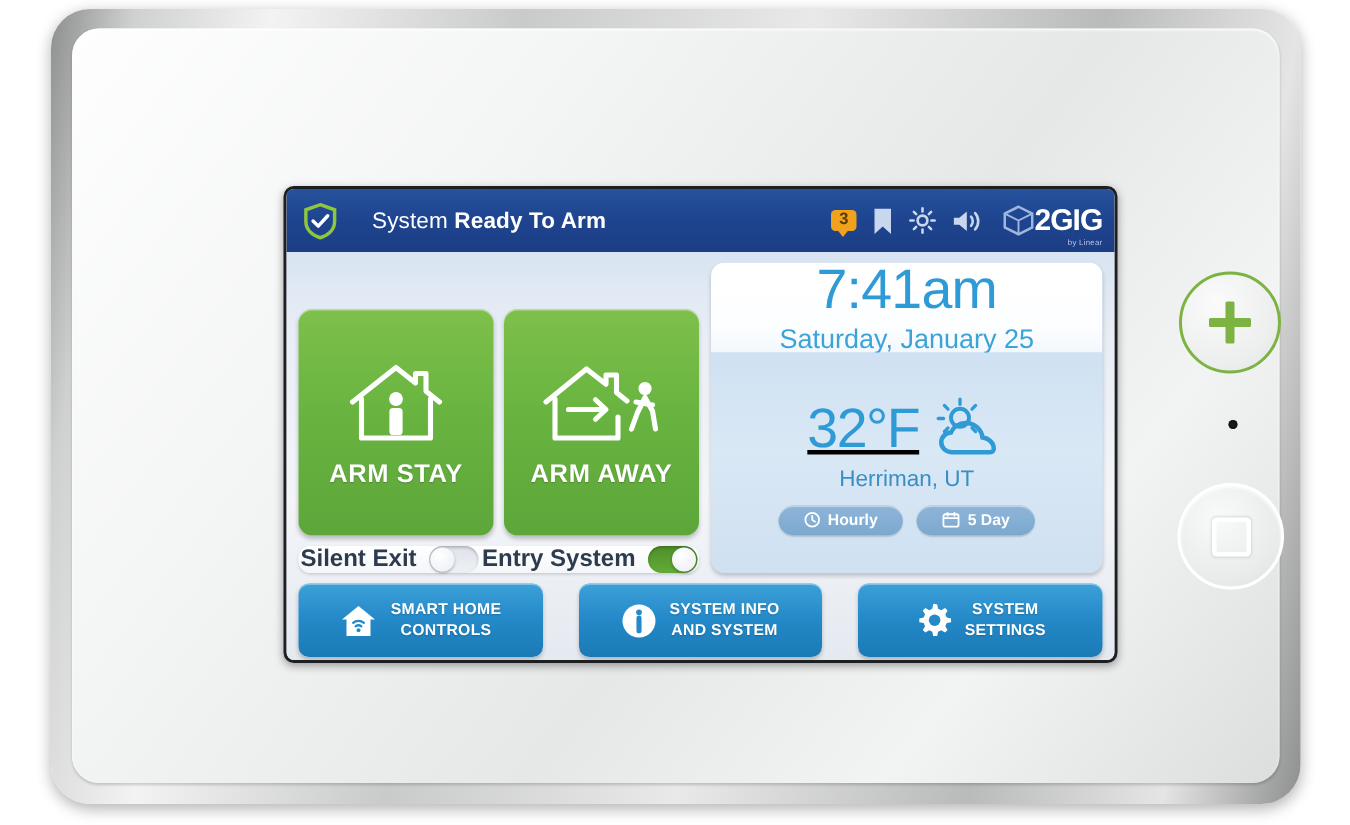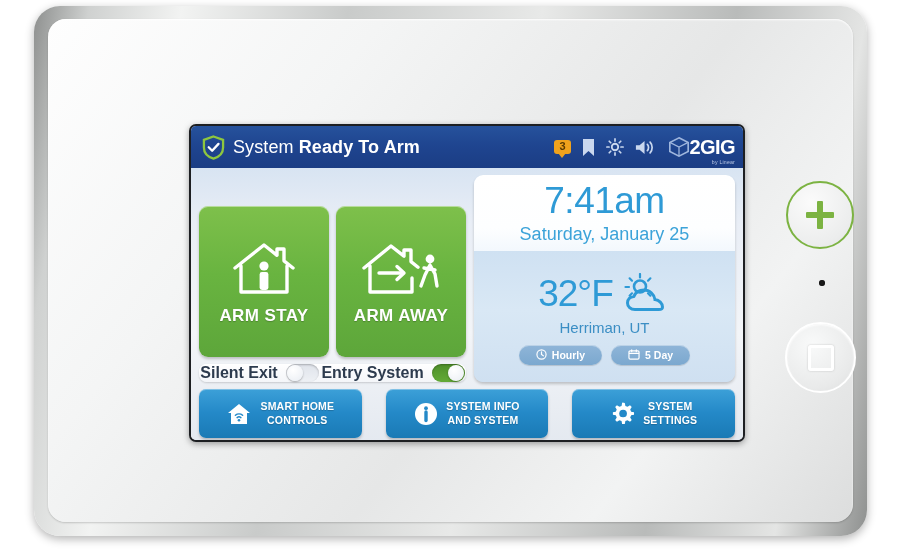--- a/index.html
+++ b/index.html
@@ -81,21 +81,21 @@
   
   #status-bar {
     height: 42px;
     background: linear-gradient(180deg,#26529c 0%,#1f4590 45%,#1b3d84 100%);
     display: flex; align-items: center;
     padding: 0 9px 0 11px;
     position: relative;
   }
   #shield-icon { width: 23px; height: 25px; flex: none; }
   #status-text {
-    color: #ffffff; font-size: 18px; margin-left: 8px;
+    color: #ffffff; font-size: 15px; margin-left: 23px;
     letter-spacing: .1px; white-space: nowrap;
   }
   #status-text b { font-weight: bold; }
   #status-icons {
     position: absolute; right: 8px; top: 0; height: 42px;
     display: flex; align-items: center; gap: 11px;
   }
   .sicon { display: flex; align-items: center; }
   #msg-badge {
     position: relative;
@@ -169,36 +169,36 @@
   .switch.on  .knob { right: 1px; }
 
   
   #info-col {
     flex: 1; border-radius: 9px; overflow: hidden;
     box-shadow: 0 2px 3px rgba(0,0,0,.20);
     display: flex; flex-direction: column;
     background: #cfe0f1;
   }
   #clock-card {
-    height: 76px;
+    height: 60px;
     background: linear-gradient(180deg,#ffffff 0%,#fdfeff 70%,#f3f8fd 100%);
     display: flex; flex-direction: column;
     align-items: center; justify-content: center;
   }
   #time { font-size: 37px; color: #2e9ad6; line-height: 1; letter-spacing: -.5px; }
   #date { font-size: 18px; color: #3ca3d9; margin-top: 5px; }
 
   #weather-card {
     flex: 1;
     background: linear-gradient(180deg,#cfe1f2 0%,#d9e8f5 45%,#cfe0f1 100%);
     display: flex; flex-direction: column;
     align-items: center; justify-content: center; gap: 2px;
     padding-top: 4px;
   }
-  #temp-row { display: flex; align-items: center; gap: 6px; }
+  #temp-row { display: flex; align-items: center; gap: 6px; text-decoration: underline; }
   #temp { font-size: 37px; color: #2e9ad6; line-height: 1; letter-spacing: -1px; }
   #location { font-size: 15px; color: #3b8ec4; margin-top: 2px; }
   #weather-buttons { display: flex; gap: 9px; margin-top: 7px; }
   .wbtn {
     background: linear-gradient(180deg,#8fb5d8,#7ba8cf);
     color: #ffffff; font-size: 10.5px; font-weight: bold;
     border-radius: 11px; padding: 4px 17px;
     display: flex; align-items: center; gap: 5px;
     box-shadow: inset 0 1px 0 rgba(255,255,255,.40), 0 1px 1px rgba(0,0,0,.15);
   }

